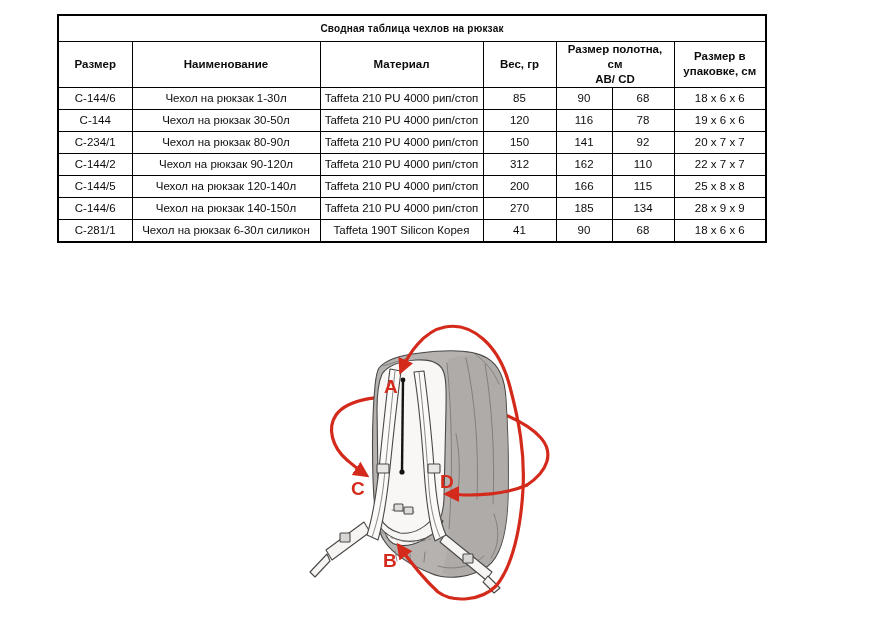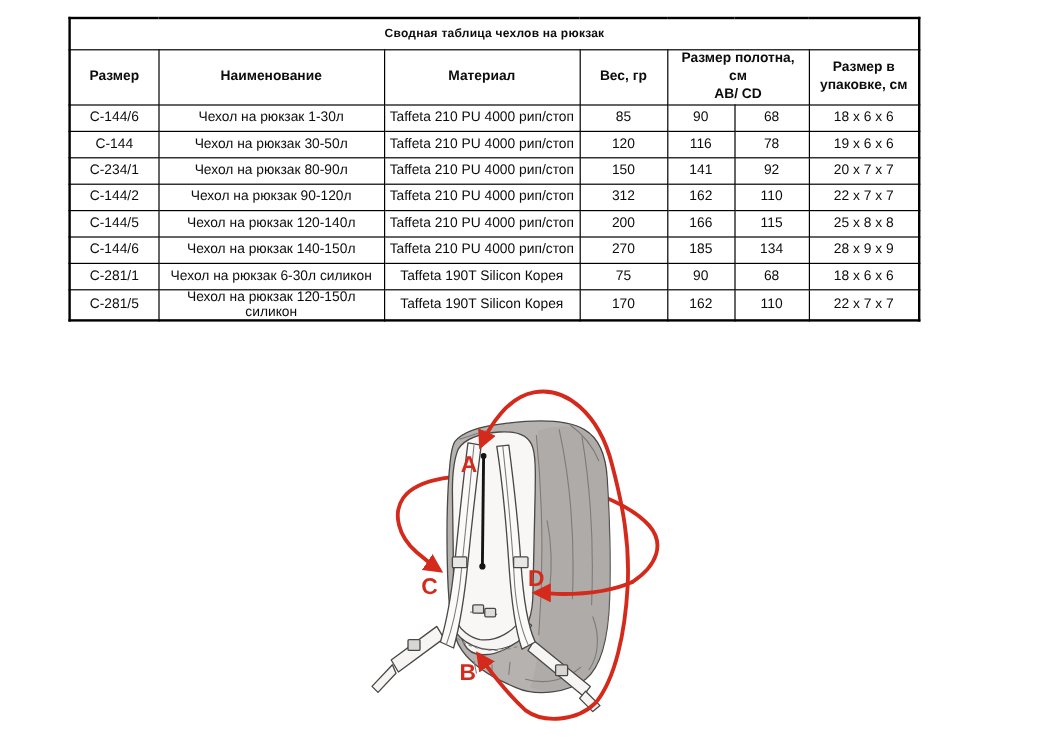--- a/index.html
+++ b/index.html
@@ -104,33 +104,24 @@
         <td>Taffeta 210 PU 4000 рип/стоп</td>
         <td>270</td>
         <td>185</td>
         <td>134</td>
         <td>28 х 9 х 9</td>
       </tr>
       <tr>
         <td>С-281/1</td>
         <td>Чехол на рюкзак 6-30л силикон</td>
         <td>Taffeta 190T Silicon Корея</td>
-        <td>75</td>
+        <td>41</td>
         <td>90</td>
         <td>68</td>
         <td>18 х 6 х 6</td>
-      </tr>
-      <tr>
-        <td>С-281/5</td>
-        <td>Чехол на рюкзак 120-150л силикон</td>
-        <td>Taffeta 190T Silicon Корея</td>
-        <td>170</td>
-        <td>162</td>
-        <td>110</td>
-        <td>22 х 7 х 7</td>
       </tr>
     </tbody>
 </table>
 
 <svg class="diagram" width="480" height="305" viewBox="0 0 480 305" xmlns="http://www.w3.org/2000/svg">
   <defs>
     <marker id="arrow" viewBox="0 0 10 10" refX="7.5" refY="5" markerWidth="5" markerHeight="5" orient="auto-start-reverse">
       <path d="M 0 0 L 10 5 L 0 10 z" fill="#d42a1c"></path>
     </marker>
   </defs>

